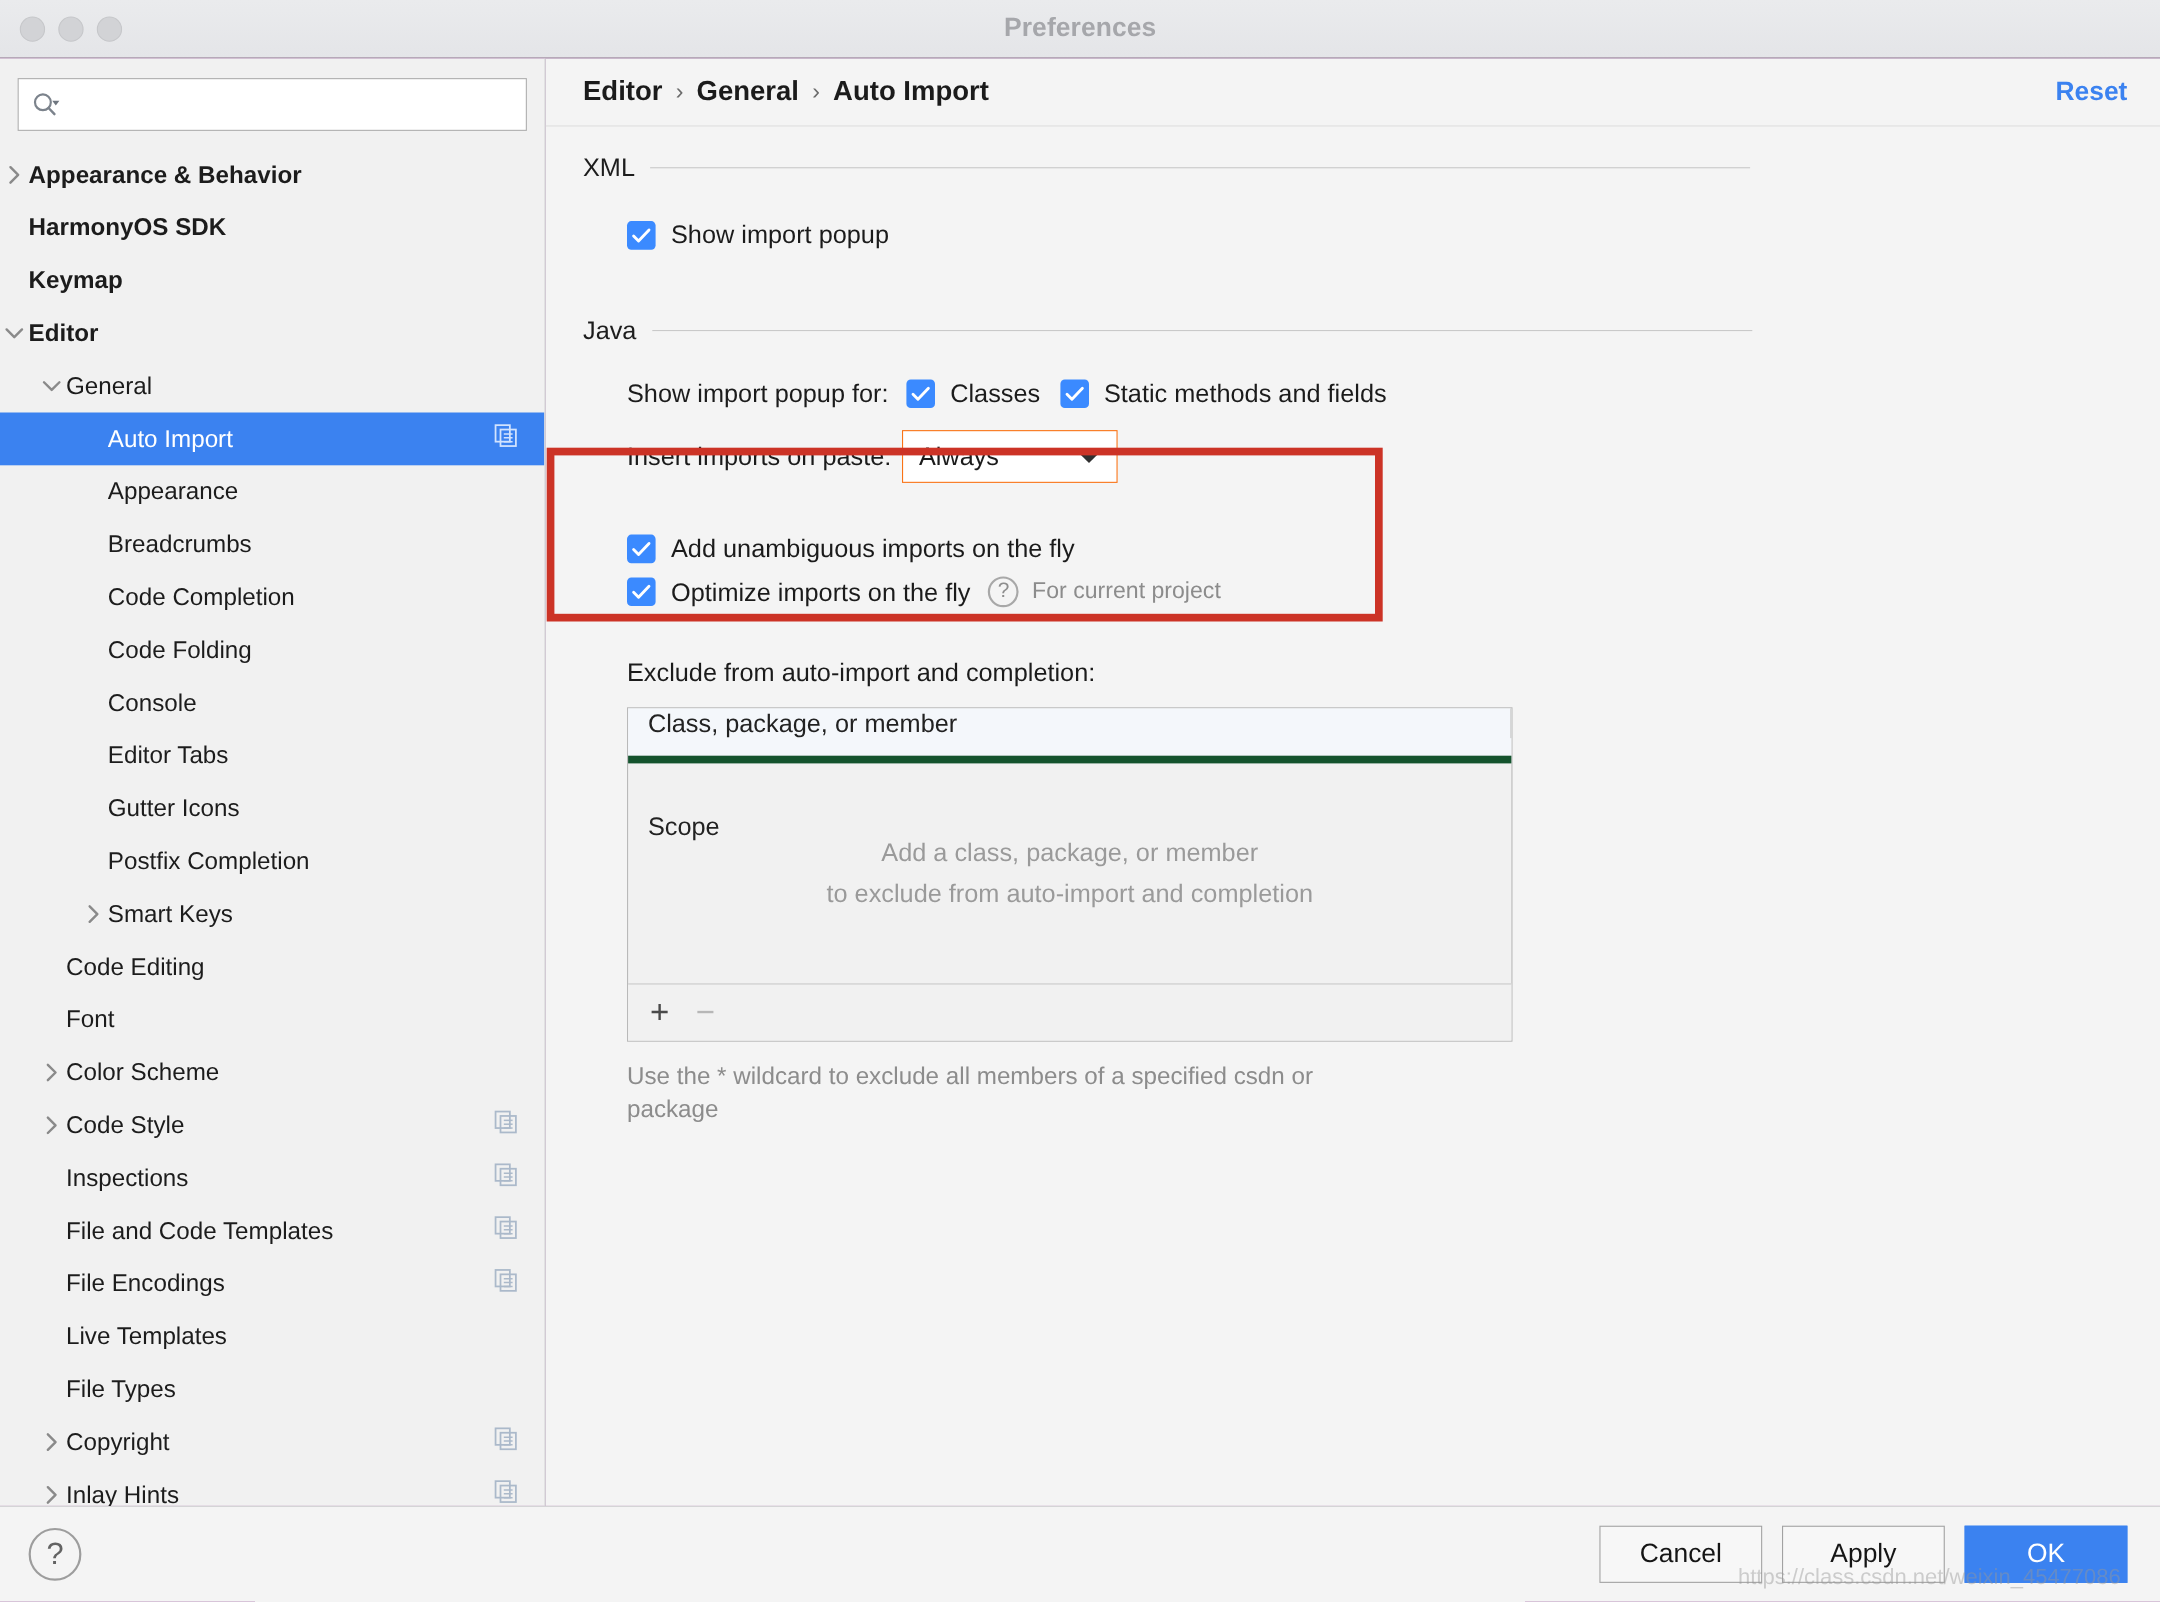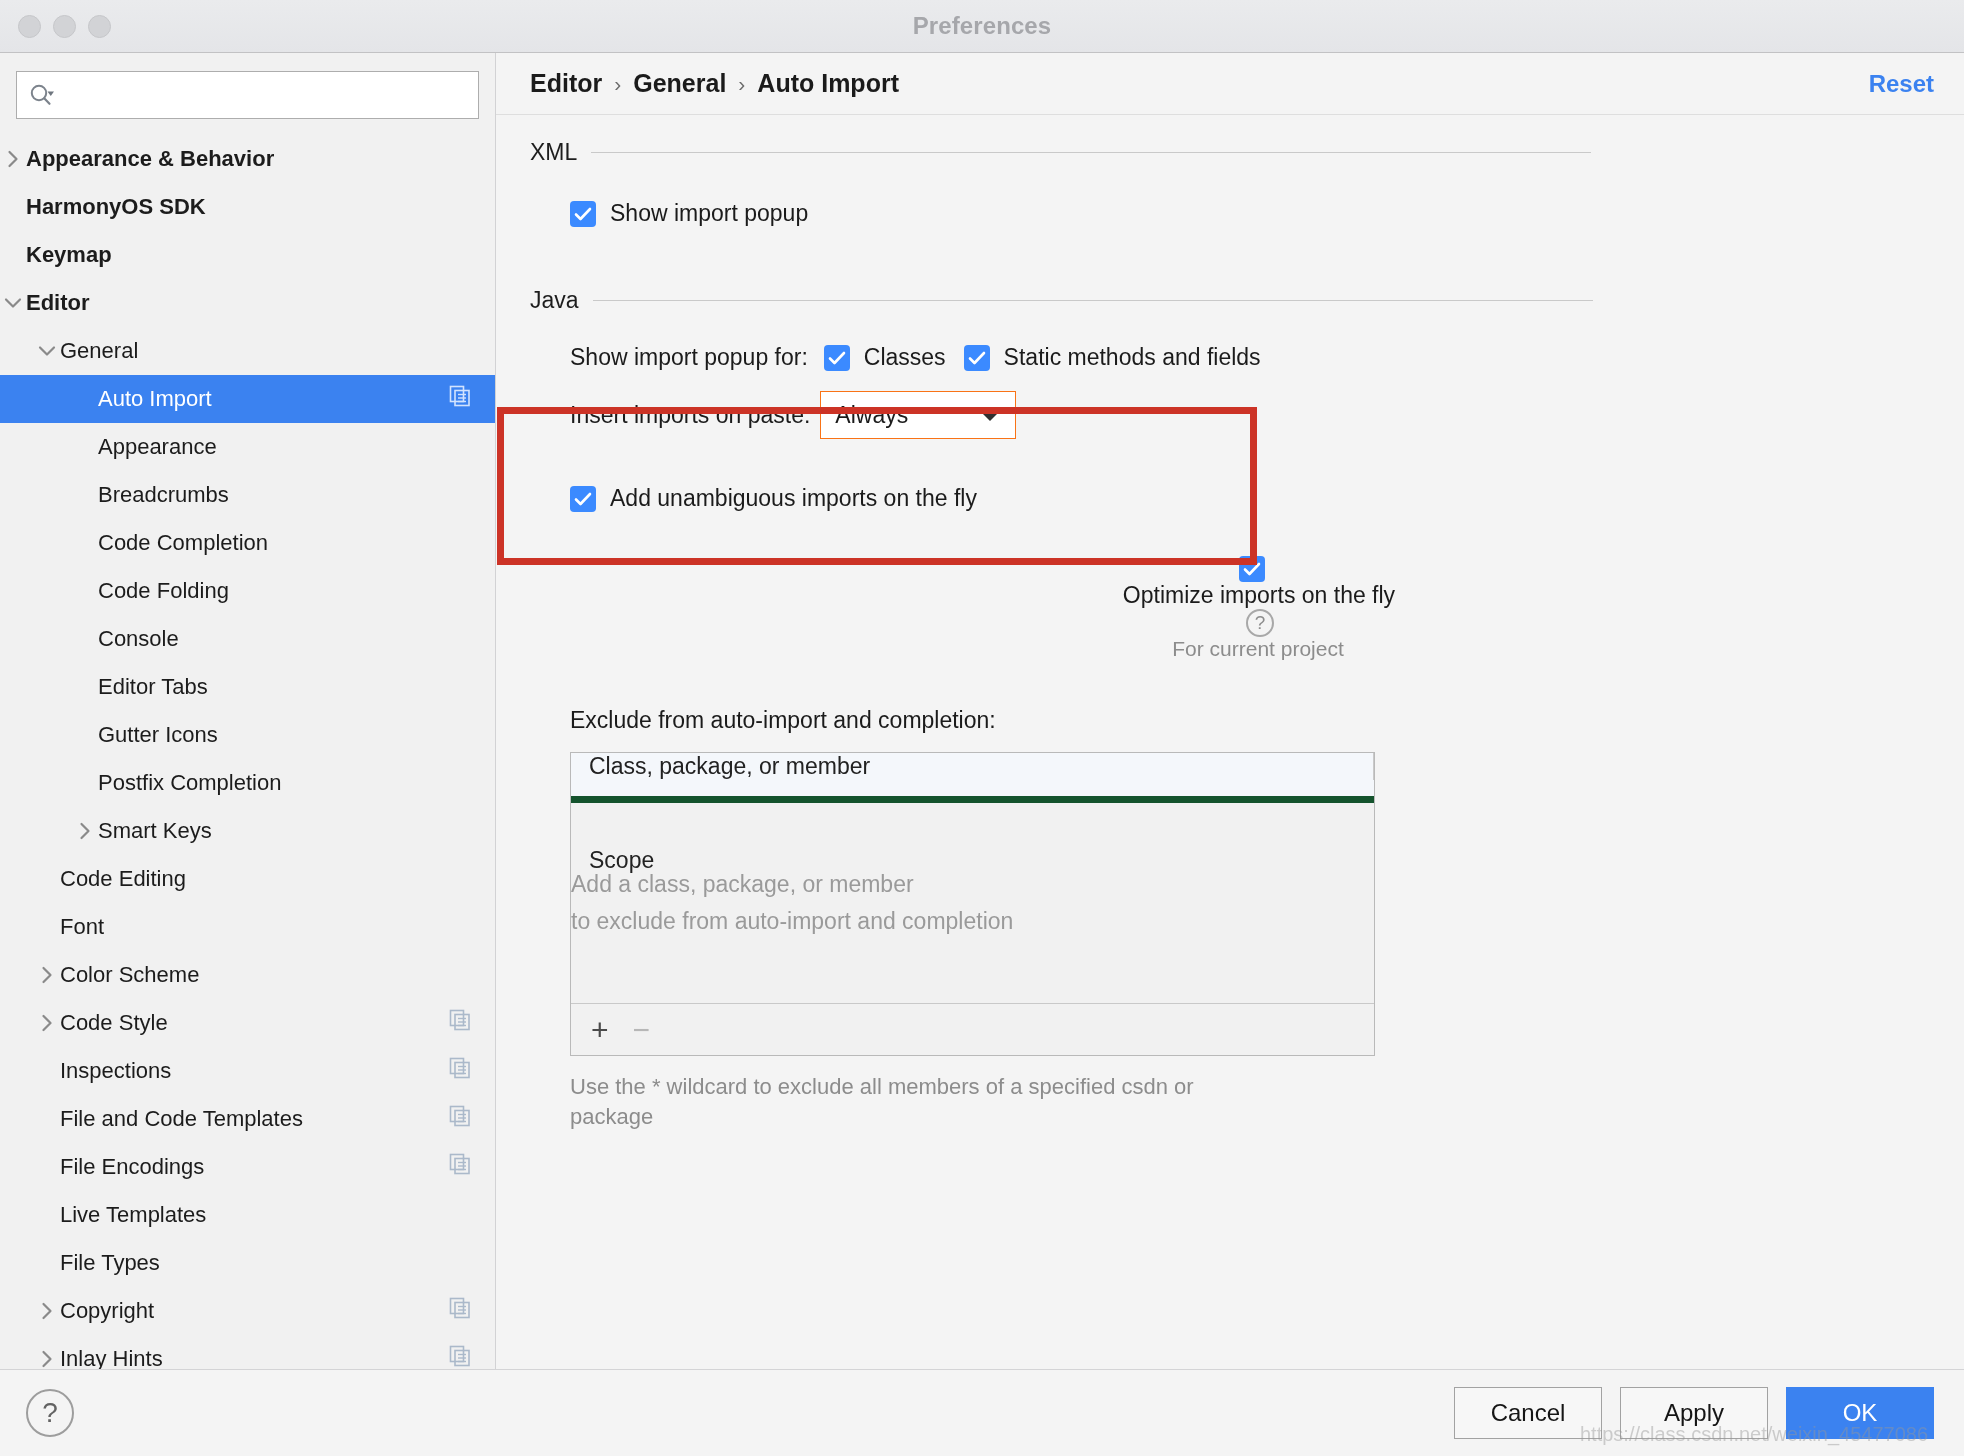--- a/index.html
+++ b/index.html
@@ -254,21 +254,21 @@
     display: flex;
     align-items: center;
     padding: 0 18px;
   }
   .th.col1 { flex: 1 1 auto; border-right: 1px solid #c9c9c9; }
   .th.col2 { width: 160px; flex: 0 0 160px; }
   .tbl-empty {
     height: 200px;
     display: flex;
     flex-direction: column;
-    align-items: flex-start;
+    align-items: center;
     justify-content: center;
     gap: 10px;
     color: #9a9a9a;
     font-size: 23px;
   }
   .tbl-toolbar {
     height: 52px;
     border-top: 1px solid #c9c9c9;
     display: flex;
     align-items: center;
@@ -642,21 +642,21 @@
 
         <div class="row" style="margin-top:46px; margin-left:40px;">
           <span class="cb">
             <svg width="18" height="14" viewBox="0 0 18 14">
                 <polyline points="2,7.5 6.5,12 16,2" fill="none" stroke="#fff" stroke-width="2.6" stroke-linecap="round" stroke-linejoin="round"></polyline>
               </svg>
           </span>
           <span class="cb-label">Add unambiguous imports on the fly</span>
         </div>
 
-        <div class="row" style="margin-top:44px; margin-left:40px;flex-direction:column;">
+        <div class="row" style="margin-top:12px; margin-left:40px;">
           <span class="cb">
             <svg width="18" height="14" viewBox="0 0 18 14">
                 <polyline points="2,7.5 6.5,12 16,2" fill="none" stroke="#fff" stroke-width="2.6" stroke-linecap="round" stroke-linejoin="round"></polyline>
               </svg>
           </span>
           <span class="cb-label">Optimize imports on the fly</span>
           <span class="help-circle" style="margin-left:16px;">?</span>
           <span class="muted" style="margin-left:12px;">For current project</span>
         </div>
 

